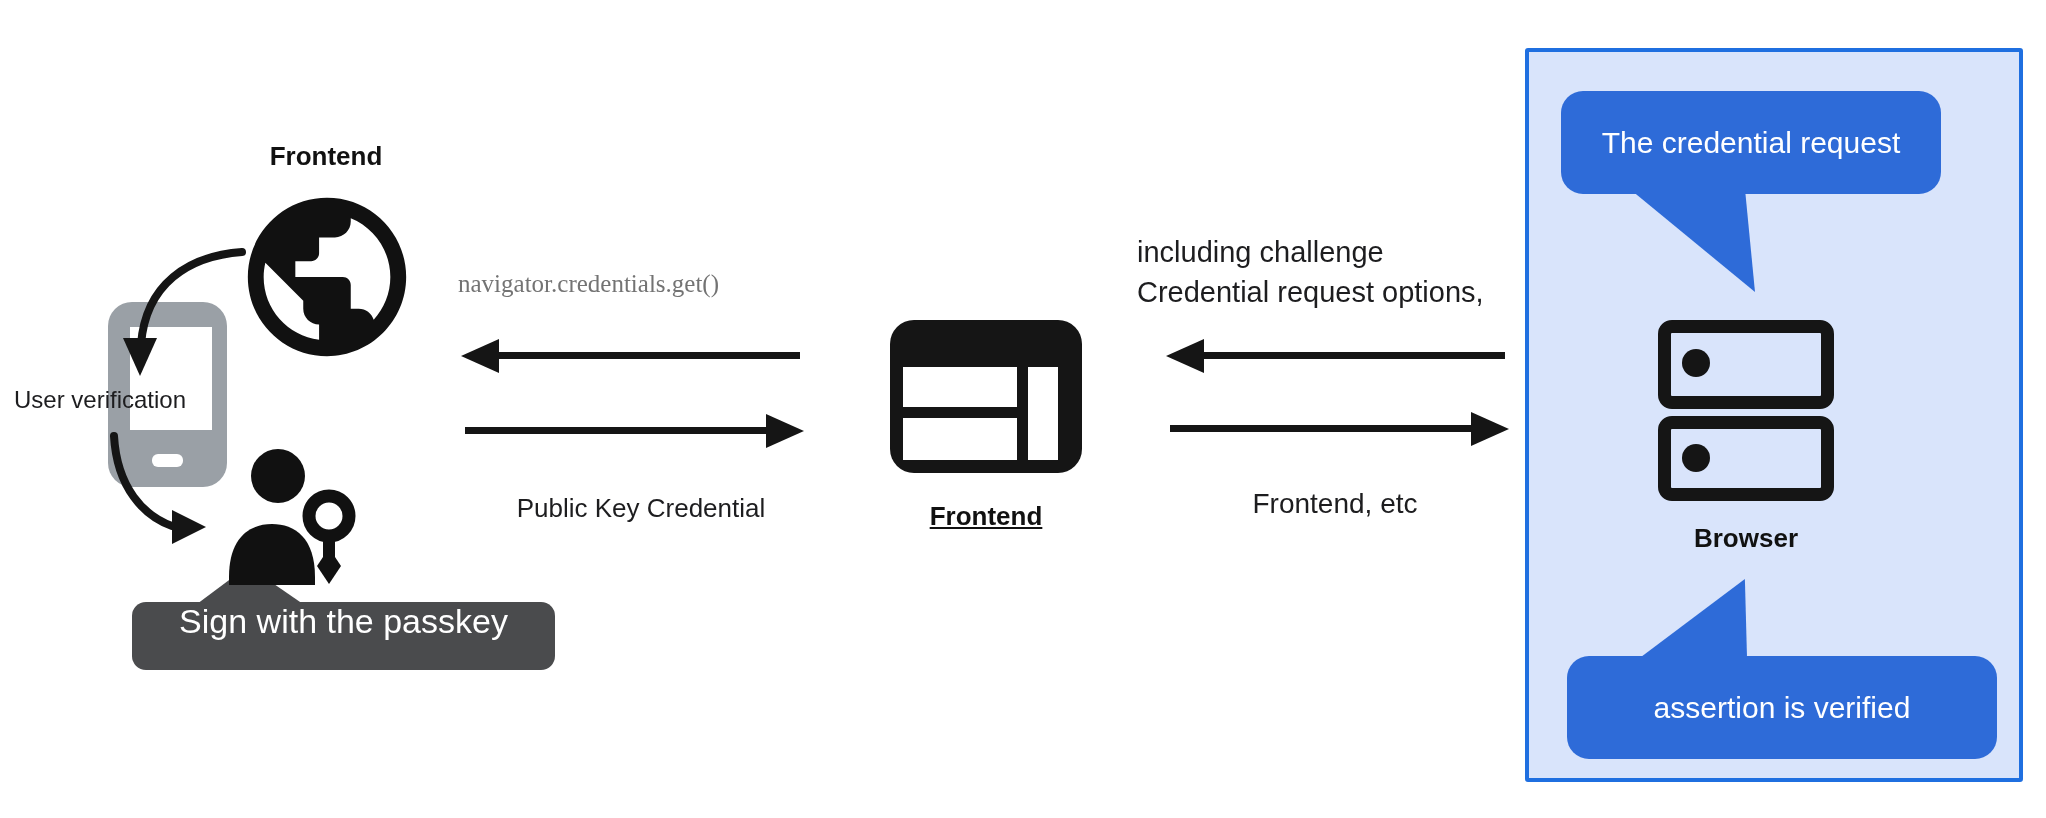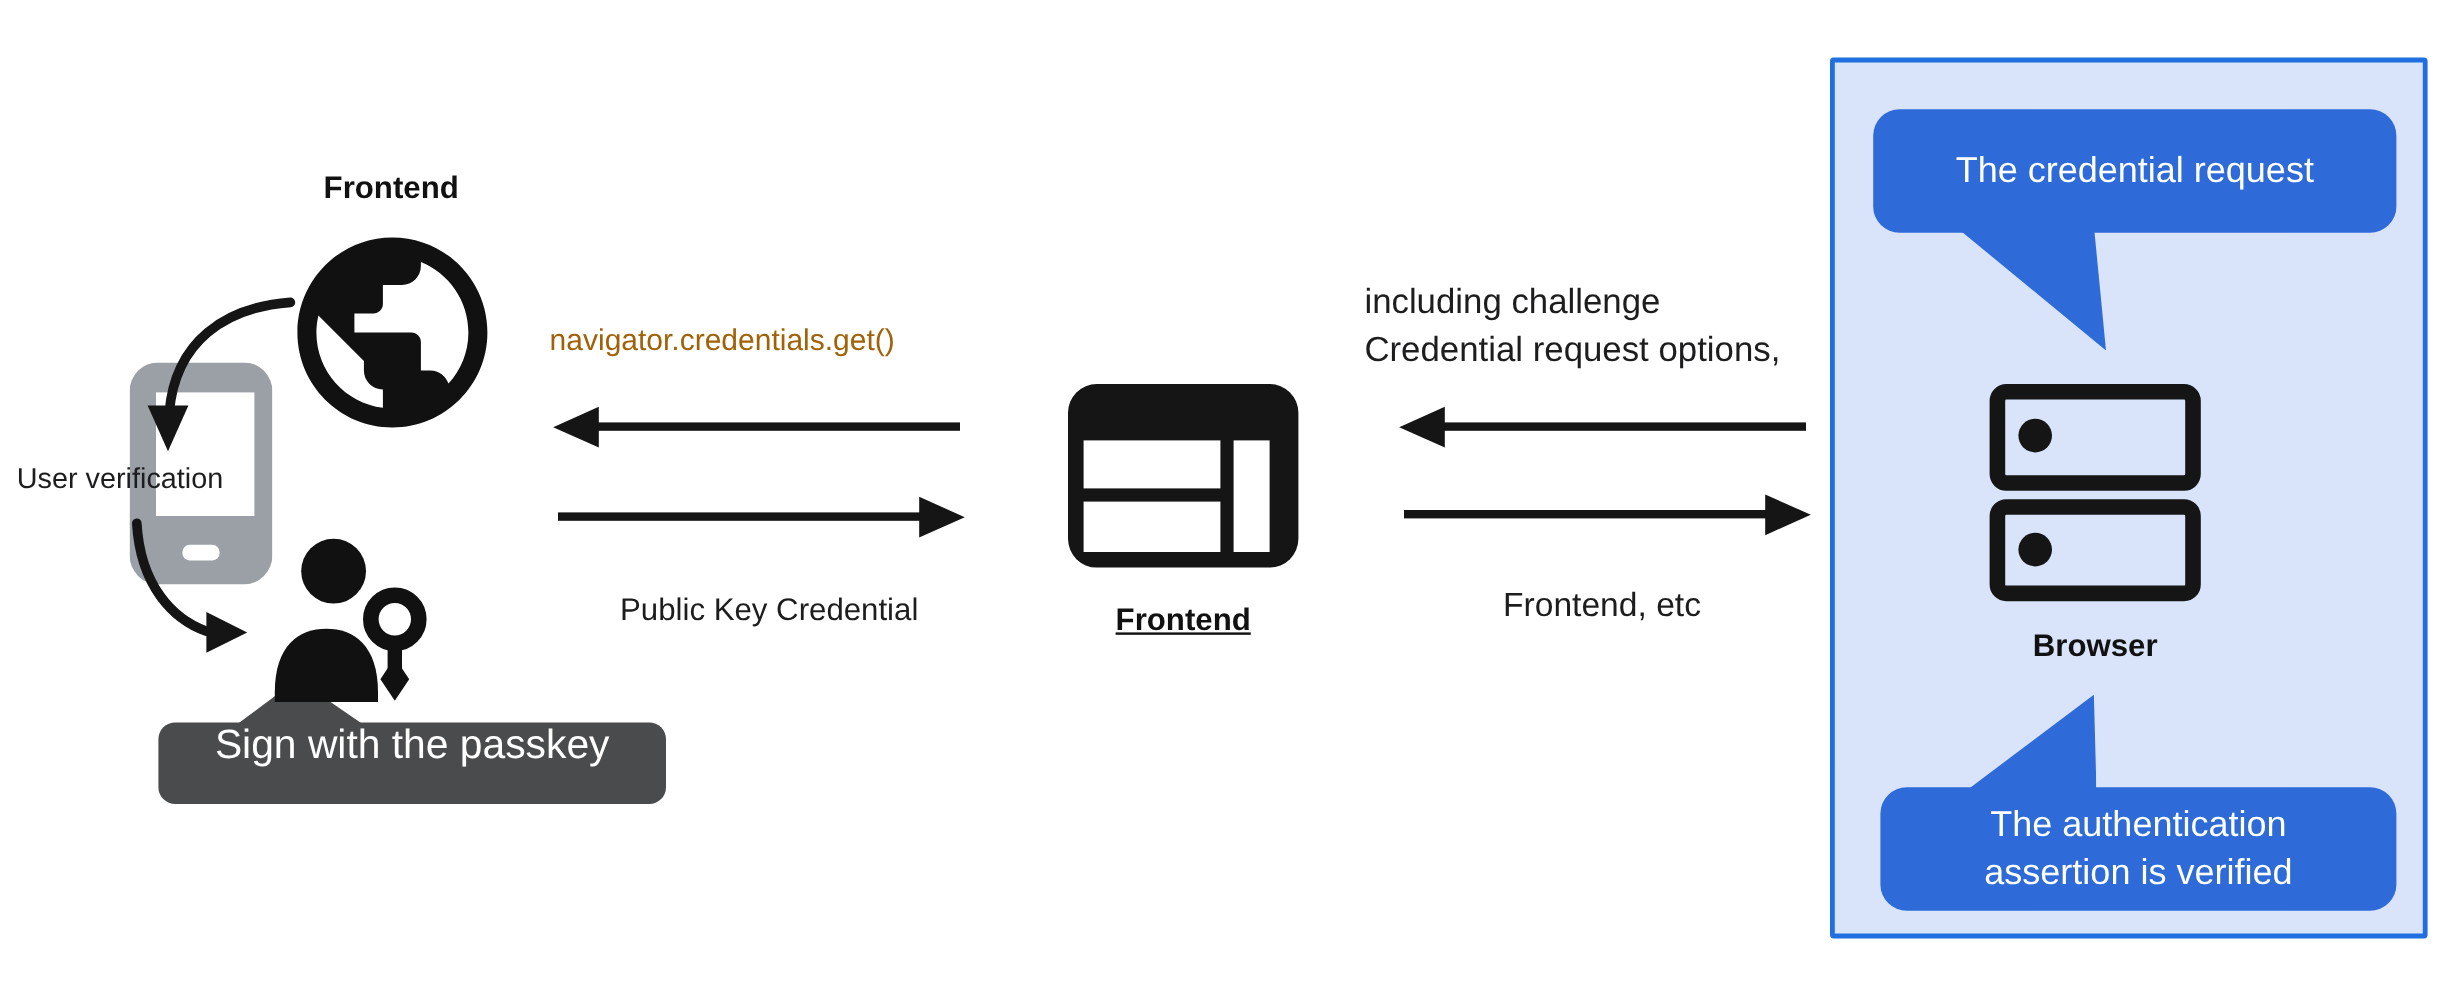--- a/index.html
+++ b/index.html
@@ -60,21 +60,21 @@
   .server-box{
     position:absolute;left:1525px;top:48px;width:498px;height:734px;
     background:var(--c-box_fill);border:4px solid var(--c-box_border);
     border-radius:3px;box-sizing:border-box;
   }
   .bubble{
     position:absolute;background:var(--c-bubble_blue);border-radius:22px;
     color:#fff;font-size:30px;line-height:40px;text-align:center;
     display:flex;flex-direction:column;justify-content:center;
   }
-  .bubble-top{left:32px;top:39px;width:436px;height:103px;}
+  .bubble-top{left:32px;top:39px;width:380px;height:103px;}
   .bubble-bottom{left:38px;top:604px;width:430px;height:103px;}
   .tail-top{
     position:absolute;left:102px;top:138px;width:124px;height:102px;
     background:var(--c-bubble_blue);
     clip-path:polygon(0 0,92% 0,100% 100%);
   }
   .tail-bottom{
     position:absolute;left:112px;top:527px;width:106px;height:78px;
     background:var(--c-bubble_blue);
     clip-path:polygon(98% 0,100% 100%,0 100%);
@@ -86,21 +86,21 @@
   .srv-rect .dot{
     position:absolute;left:11px;width:28px;height:28px;border-radius:50%;
     background:var(--c-ink);
   }
   .srv-r1{top:268px;height:89px;}
   .srv-r2{top:364px;height:85px;}
   .srv-label{position:absolute;left:129px;top:471px;width:176px;}
 
   .mono-label{
     position:absolute;left:458px;top:270px;
-    font-family:Liberation Sans, sans-serif;font-size:25px;color:#a16207;
+    font-family:Liberation Serif, serif;font-size:25px;color:#737373;
   }
   .msg-2line{font-size:29px;line-height:40px;color:var(--c-text);}
 </style>
 </head>
 <body>
 
 <div class="canvas">
 
   <div class="abs bold-label" style="left:240px;top:141px;width:172px;">
     <div class="center">Frontend</div>
@@ -173,19 +173,18 @@
       <div class="dot" style="top:16px;"></div>
     </div>
     <div class="srv-rect srv-r2">
       <div class="dot" style="top:15px;"></div>
     </div>
 
     <div class="srv-label bold-label center">Browser</div>
 
     <div class="tail-bottom"></div>
     <div class="bubble bubble-bottom">
-      <div>The authentication</div>
       <div>assertion is verified</div>
     </div>
 
   </div>
 
 </div>
 
 </body></html>

